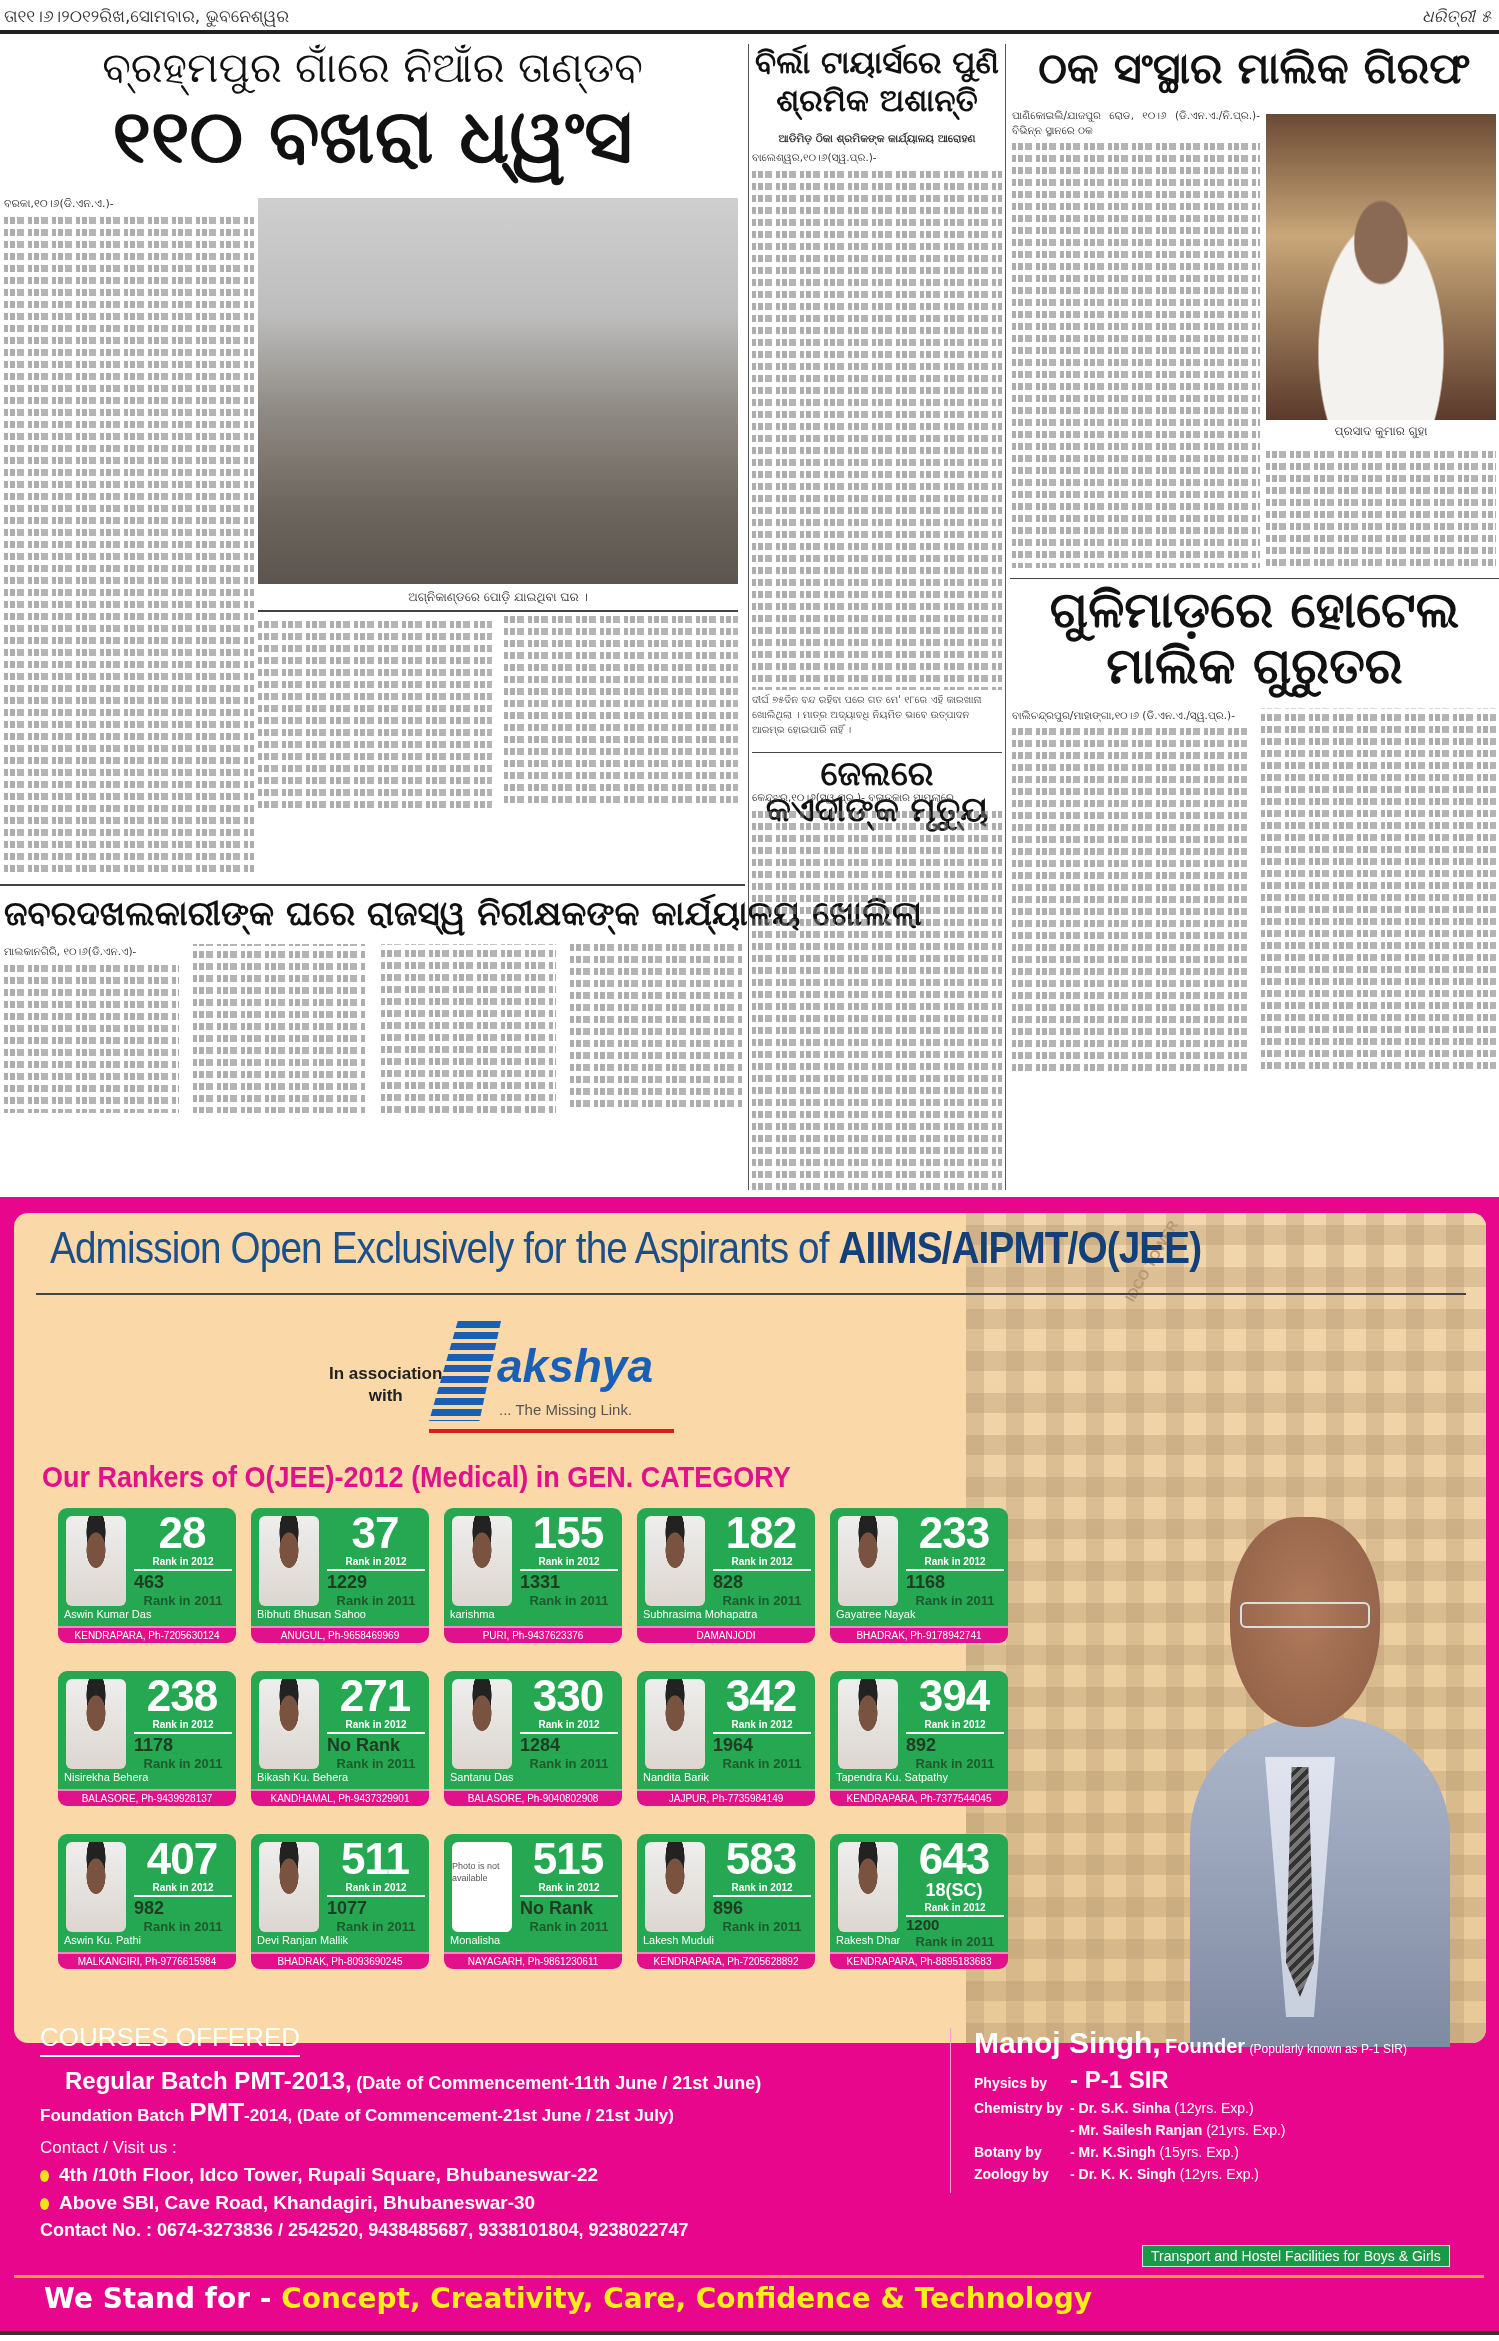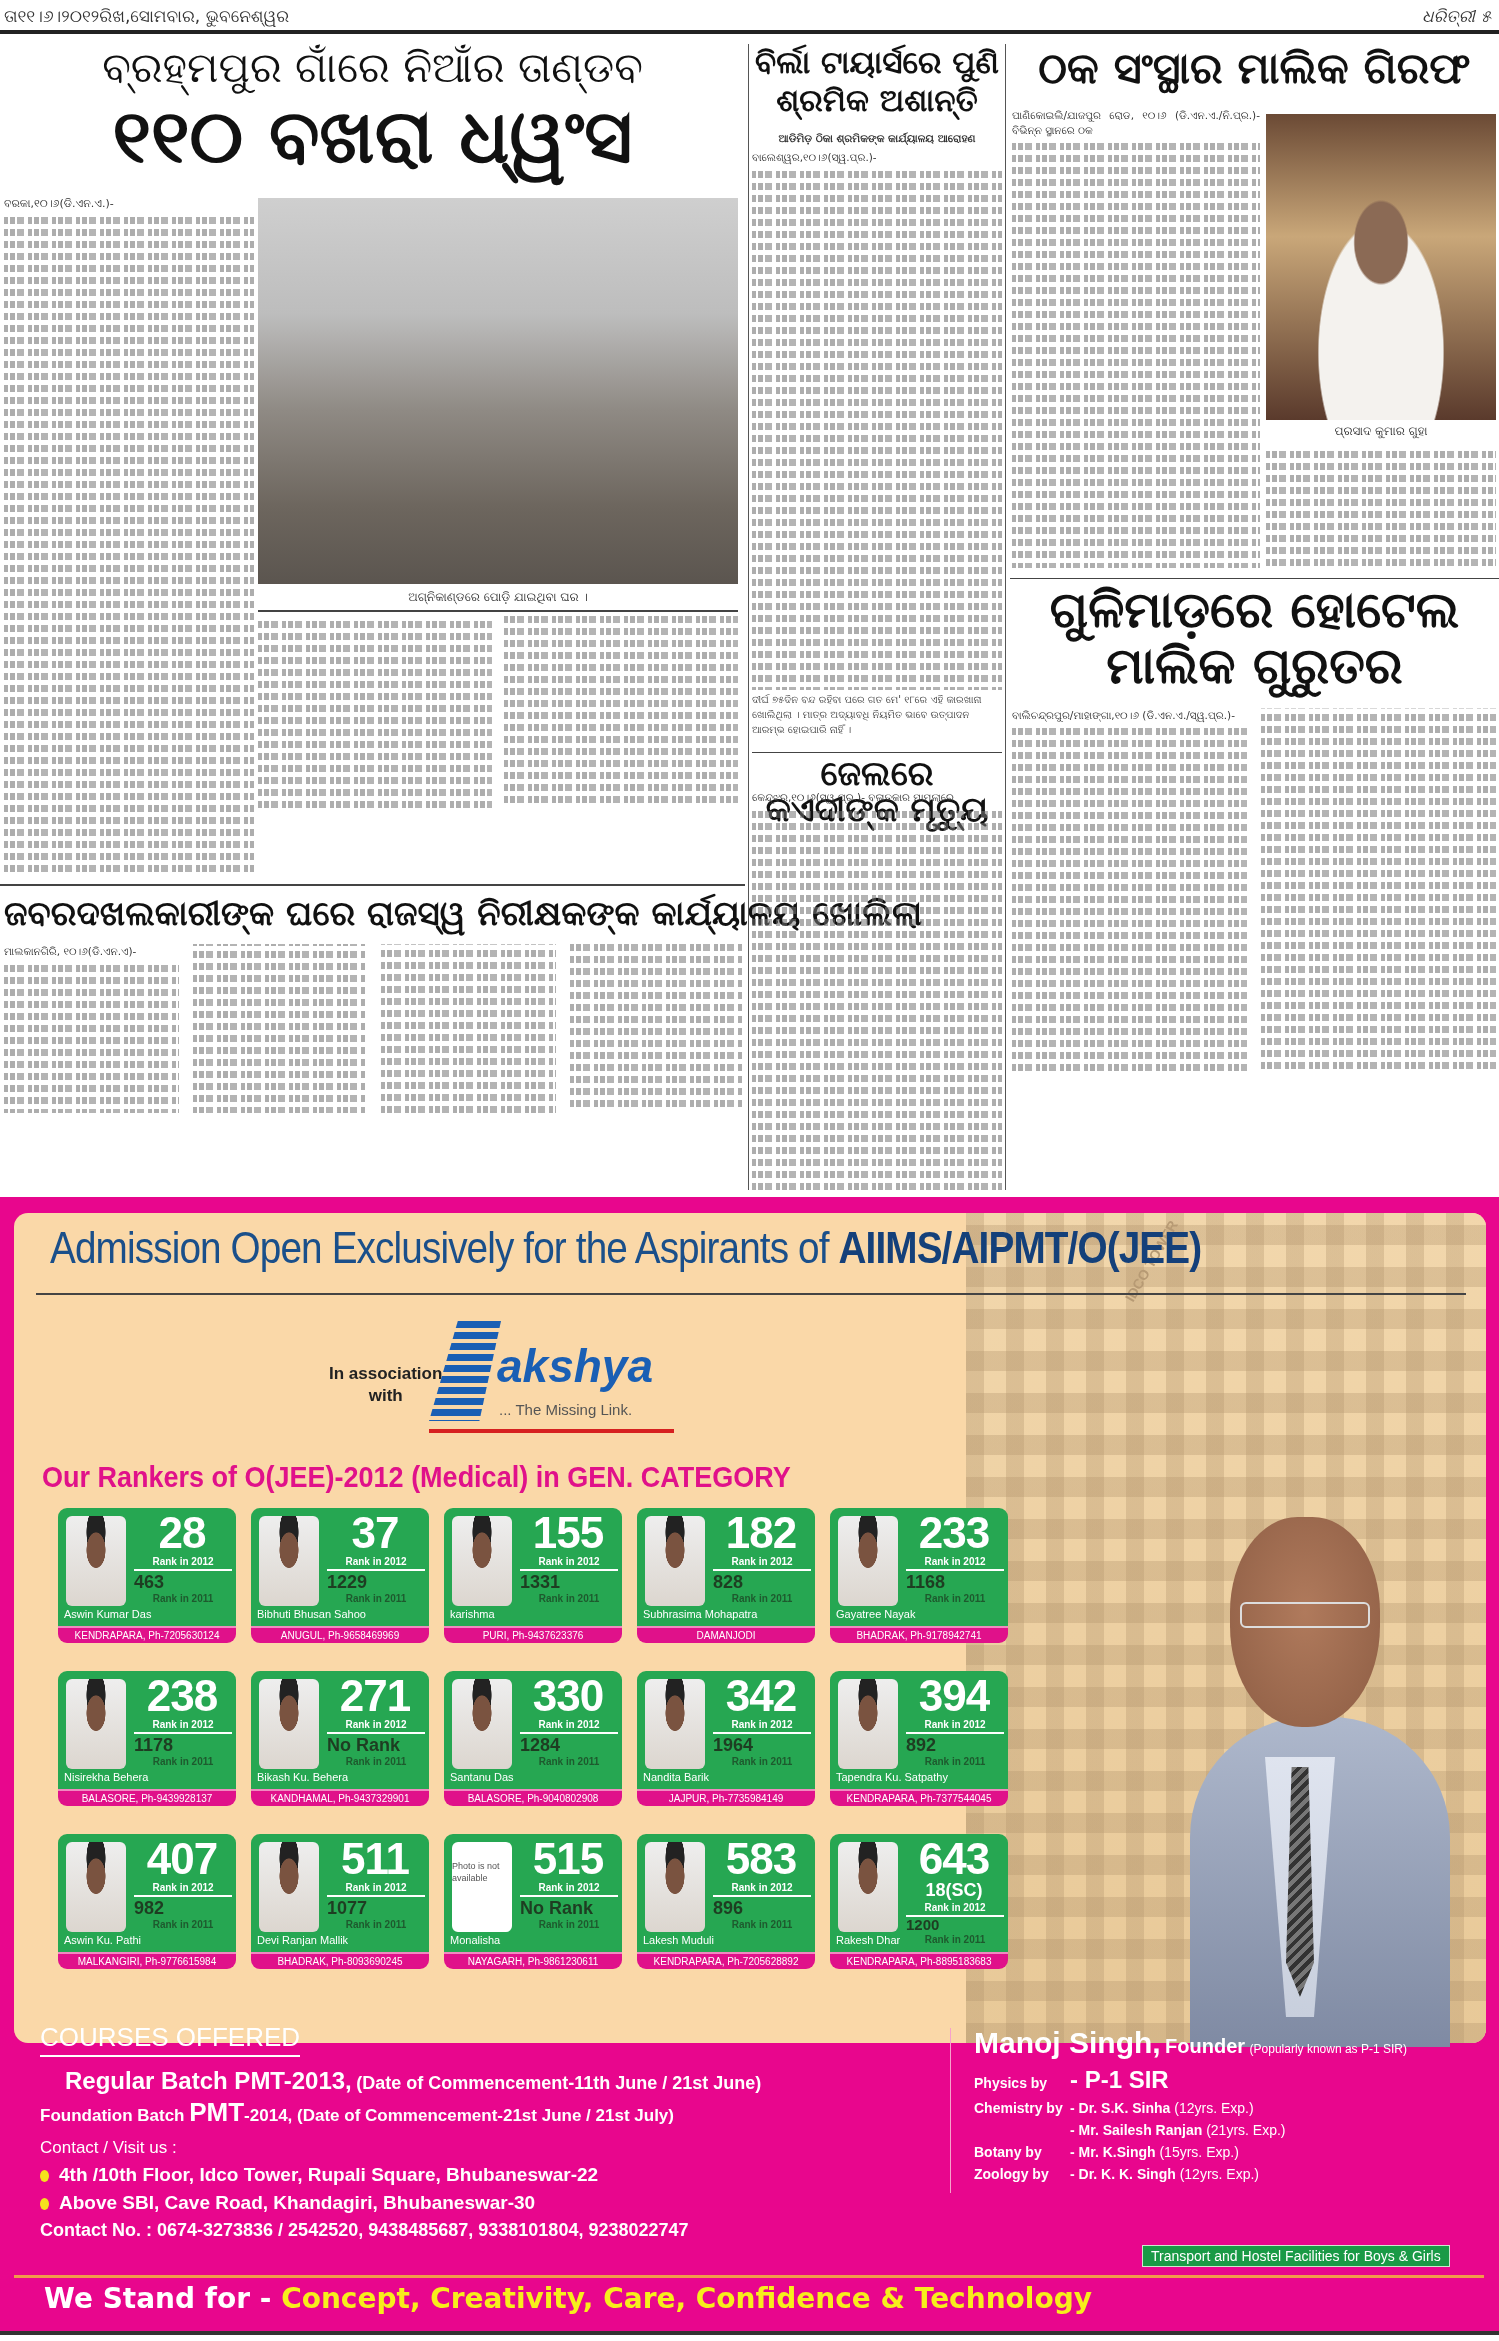--- a/index.html
+++ b/index.html
@@ -41,21 +41,21 @@
   .rankers-title { left: 28px; top: 247px; font-family: "Liberation Sans", sans-serif; font-weight: bold; font-size: 30px; color: #e0118a; transform: scaleX(.9); transform-origin: left; white-space: nowrap; }
 
   .grid { left: 14px; top: 295px; width: 960px; }
   .card { position: absolute; width: 204px; height: 135px; }
   .card .green { position:absolute; left:0; top:0; width:178px; height:118px; background:#26a752; border-radius: 9px 9px 0 0; }
   .card .pic { position:absolute; left:8px; top:8px; width:60px; height:90px; border-radius:6px; background: radial-gradient(ellipse at 50% 38%, #7a5340 0 22%, transparent 23%), radial-gradient(ellipse at 50% 18%, #222 0 22%, transparent 23%), linear-gradient(180deg,#eee,#dcd6cf); }
   .card .pic.na { background:#fff; font-family:"Liberation Sans",sans-serif; font-size:9px; color:#555; text-align:left; padding-top:18px; line-height:12px; }
   .card .rk { position:absolute; left:72px; top:2px; width:104px; text-align:center; font-family:"Liberation Sans",sans-serif; font-weight:bold; color:#fff; font-size:44px; line-height:46px; letter-spacing:-1px; }
   .card .r12 { position:absolute; left:76px; top:48px; width:98px; text-align:center; font-family:"Liberation Sans",sans-serif; font-weight:bold; font-size:10px; color:#fff; border-bottom:2px solid #fff; padding-bottom:2px; }
   .card .prev { position:absolute; left:76px; top:64px; width:98px; text-align:left; font-family:"Liberation Sans",sans-serif; font-weight:bold; font-size:18px; color:#1e3d22; }
-  .card .r11 { position:absolute; left:76px; top:85px; width:98px; text-align:center; font-family:"Liberation Sans",sans-serif; font-weight:bold; font-size:10px; color:#1e5a2e; }
+  .card .r11 { position:absolute; left:76px; top:85px; width:98px; text-align:center; font-family:"Liberation Sans",sans-serif; font-weight:bold; font-size:13px; color:#1e5a2e; }
   .card .nm { position:absolute; left:6px; top:100px; font-family:"Liberation Sans",sans-serif; font-size:11px; color:#fff; white-space:nowrap; }
   .card .loc { position:absolute; left:0; top:118px; width:178px; height:17px; background:#e0118a; border-radius:0 0 9px 9px; border-top:2px solid #f08ac0; font-family:"Liberation Sans",sans-serif; font-size:10px; color:#fff; text-align:center; line-height:15px; white-space:nowrap; }
   .card .sc { position:absolute; left:72px; top:46px; width:104px; text-align:center; font-family:"Liberation Sans",sans-serif; font-weight:bold; color:#fff; font-size:18px; }
 
   .remaining { left: 200px; top: 828px; font-family: "Liberation Sans", sans-serif; font-size: 18px; color: #333; white-space: nowrap; }
 
   .courses { left: 40px; top: 2022px; }
   .courses-h { font-family: "Liberation Sans", sans-serif; color: #fff; font-size: 26px; border-bottom: 2px solid #fff; padding-bottom: 2px; display: inline-block; letter-spacing: 0; }
   .wline { font-family: "Liberation Sans", sans-serif; color: #fff; white-space: nowrap; }
   .b { font-weight: bold; }

